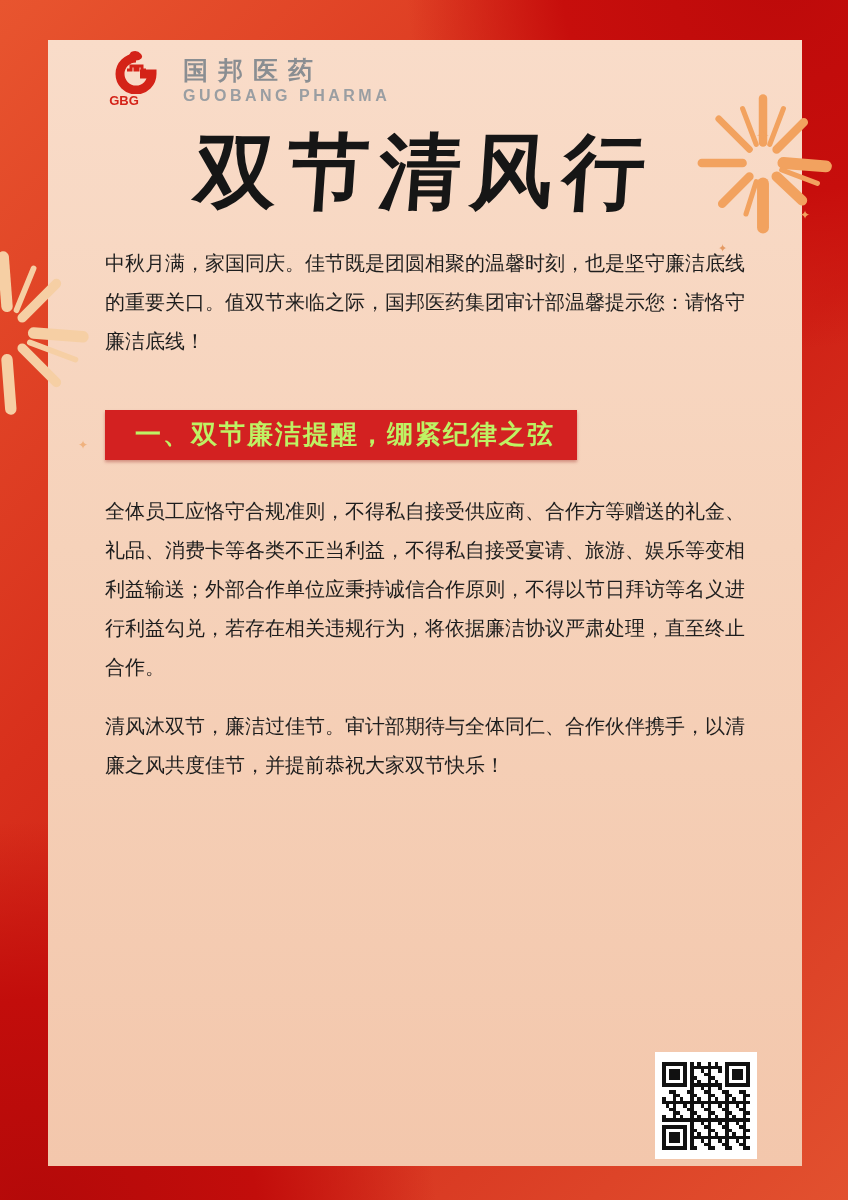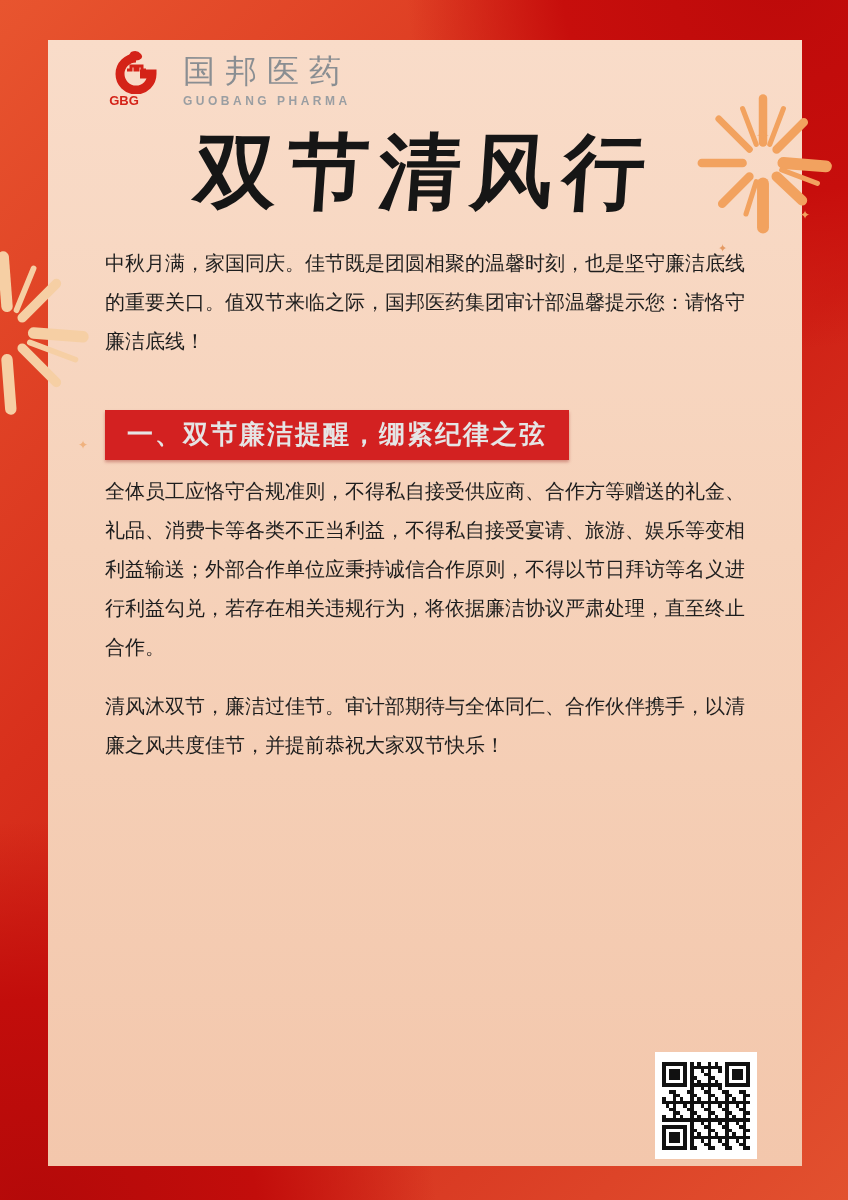--- a/index.html
+++ b/index.html
@@ -14,41 +14,41 @@
   .card{
     position:absolute;left:48px;top:40px;width:754px;height:1126px;
     background:linear-gradient(180deg,#f9dcc9 0%,#f6d2ba 45%,#f3c7ac 100%);
     z-index:1;
   }
   .content{position:absolute;left:57px;top:0;width:640px;}
   
   .logo-row{display:flex;align-items:center;gap:14px;margin:10px 0 0 2px;}
   .emblem{width:62px;height:58px;display:flex;flex-direction:column;align-items:flex-start;}
   .brand-txt{display:flex;flex-direction:column;}
-  .brand-cn{font-size:32px;color:#8a8e92;letter-spacing:10px;font-weight:400;}
-  .brand-en{font-size:12px;color:#9a9ea2;letter-spacing:3.5px;font-weight:bold;}
+  .brand-cn{font-size:25px;color:#8a8e92;letter-spacing:10px;font-weight:700;}
+  .brand-en{font-size:16px;color:#9a9ea2;letter-spacing:3.5px;font-weight:bold;}
   
   .title{
     text-align:center;margin-top:14px;font-size:82px;font-weight:bold;color:#161616;
     font-family:"DejaVu Serif","Liberation Serif",serif;
     letter-spacing:10px;transform:skewX(-4deg);line-height:1.2;
   }
   
   .para{
     font-family:"DejaVu Serif","Liberation Serif",serif;
     font-size:20px;line-height:39px;color:#1e1e1e;text-align:justify;
   }
   .intro{margin-top:24px;}
   .banner{
-    display:inline-block;background:#d32121;color:#e5e5e5;
+    display:inline-block;background:#d32121;color:#bef264;
     font-size:26px;font-weight:bold;letter-spacing:2px;
-    padding:7px 22px 8px 22px;margin-top:29px;
+    padding:7px 22px 8px 30px;margin-top:29px;
     box-shadow:0 2px 3px rgba(140,10,10,.35);
   }
-  .sec-body{margin-top:12px;}
+  .sec-body{margin-top:32px;}
   .closing{margin-top:17px;}
   
   .qr-box{
     position:absolute;right:45px;bottom:7px;width:102px;height:107px;
     background:#ffffff;display:flex;align-items:center;justify-content:center;
   }
   
   .fw{position:absolute;z-index:2;pointer-events:none;}
   .fw-tr{right:0px;top:78px;width:170px;height:170px;color:#f2a25f;}
   .fw-left{left:-88px;top:238px;width:190px;height:190px;color:#f6cfa4;}

